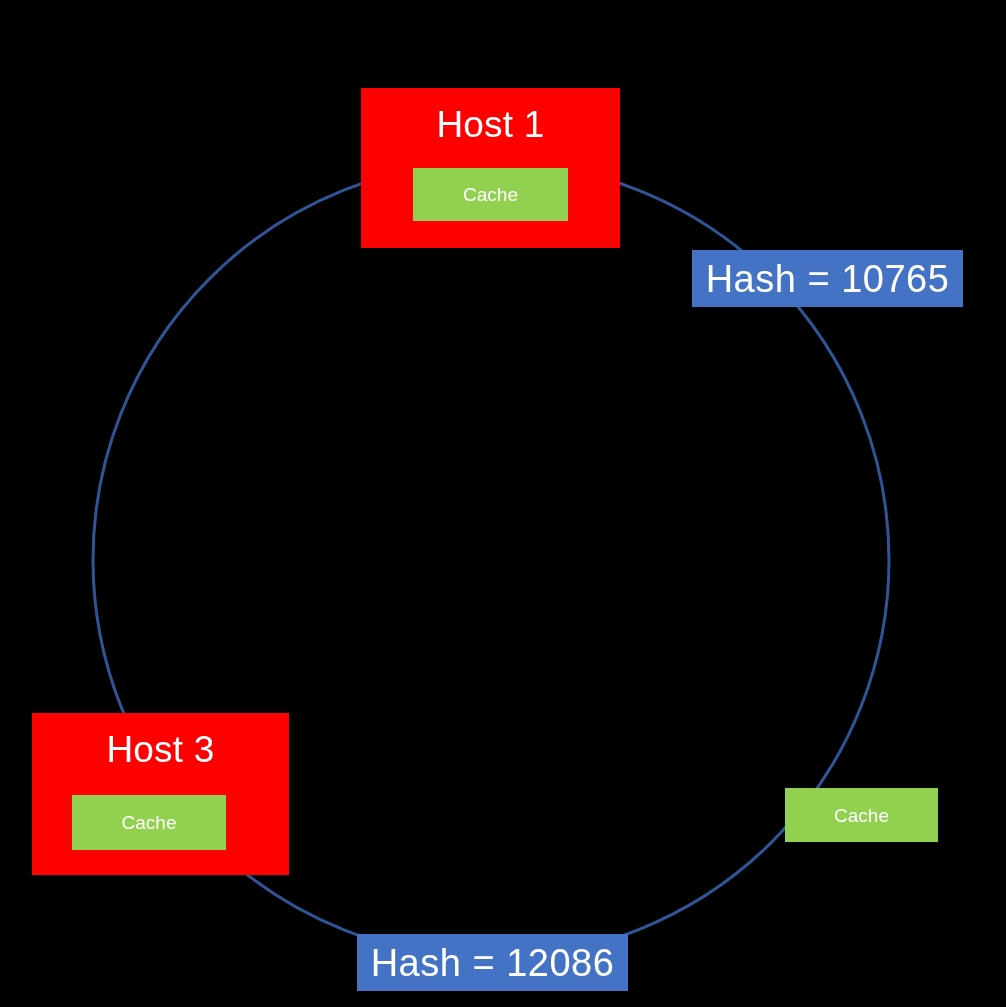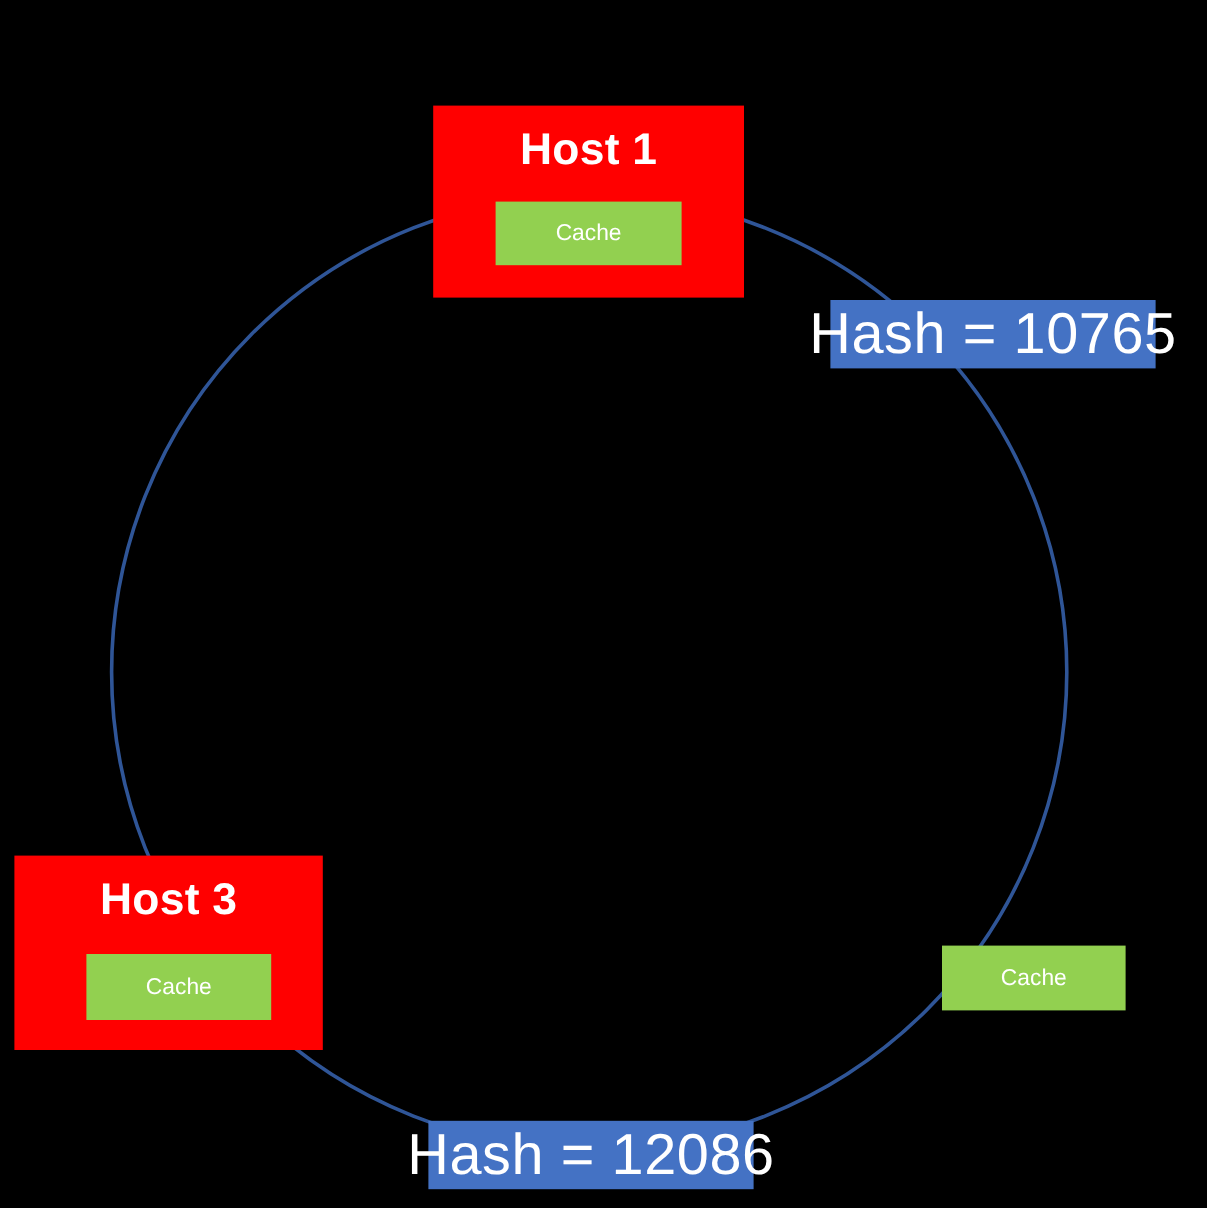--- a/index.html
+++ b/index.html
@@ -26,21 +26,21 @@
     position: absolute;
     background: #FF0000;
     display: flex;
     flex-direction: column;
     align-items: center;
     box-sizing: border-box;
   }
   .host-title {
     color: #FFFFFF;
     font-size: 37px;
-    font-weight: 700;
+    font-weight: 400;
     line-height: 1.1;
     letter-spacing: 0.2px;
     white-space: nowrap;
   }
   .cache-box {
     position: absolute;
     background: #92D050;
     display: flex;
     align-items: center;
     justify-content: center;
@@ -56,37 +56,37 @@
   .hash-box {
     position: absolute;
     background: #4472C4;
     display: flex;
     align-items: center;
     justify-content: center;
     box-sizing: border-box;
   }
   .hash-label {
     color: #FFFFFF;
-    font-size: 48px;
+    font-size: 38px;
     font-weight: 400;
     line-height: 1;
     white-space: nowrap;
     letter-spacing: 0.5px;
   }
 
   
   #host-1      { left: 361px; top: 88px;  width: 259px; height: 160px; }
   #host-1-title{ margin-top: 17px; }
   #cache-1     { left: 413px; top: 168px; width: 155px; height: 53px; }
 
   #host-2      { left: 732px; top: 709px; width: 259px; height: 160px; }
   #host-2-title{ margin-top: 17px; }
   #cache-2     { left: 785px; top: 788px; width: 153px; height: 54px; }
 
-  #host-3      { left: 12px;  top: 713px; width: 257px; height: 162px; }
+  #host-3      { left: 32px;  top: 713px; width: 257px; height: 162px; }
   #host-3-title{ margin-top: 17px; }
   #cache-3     { left: 72px;  top: 795px; width: 154px; height: 55px; }
 
   #hash-1      { left: 692px; top: 250px; width: 271px; height: 57px; }
   #hash-2      { left: 357px; top: 934px; width: 271px; height: 57px; }
 </style>
 </head>
 <body>
 
 <div id="canvas">

